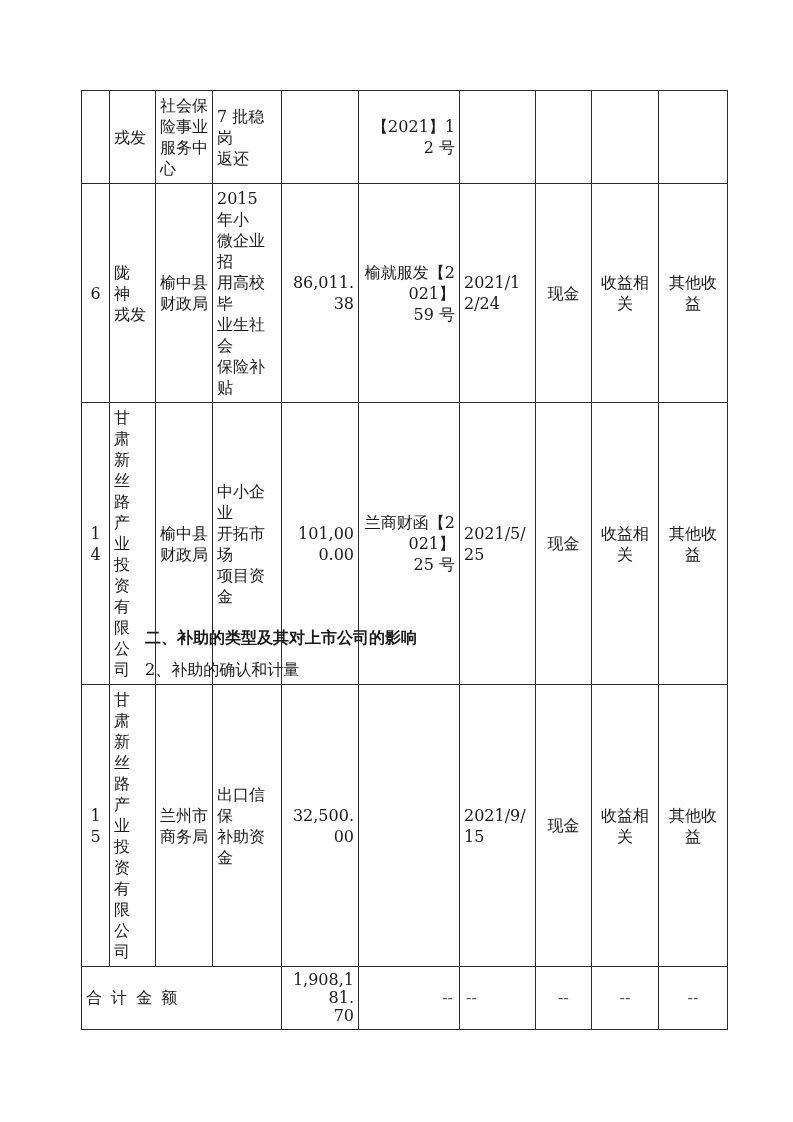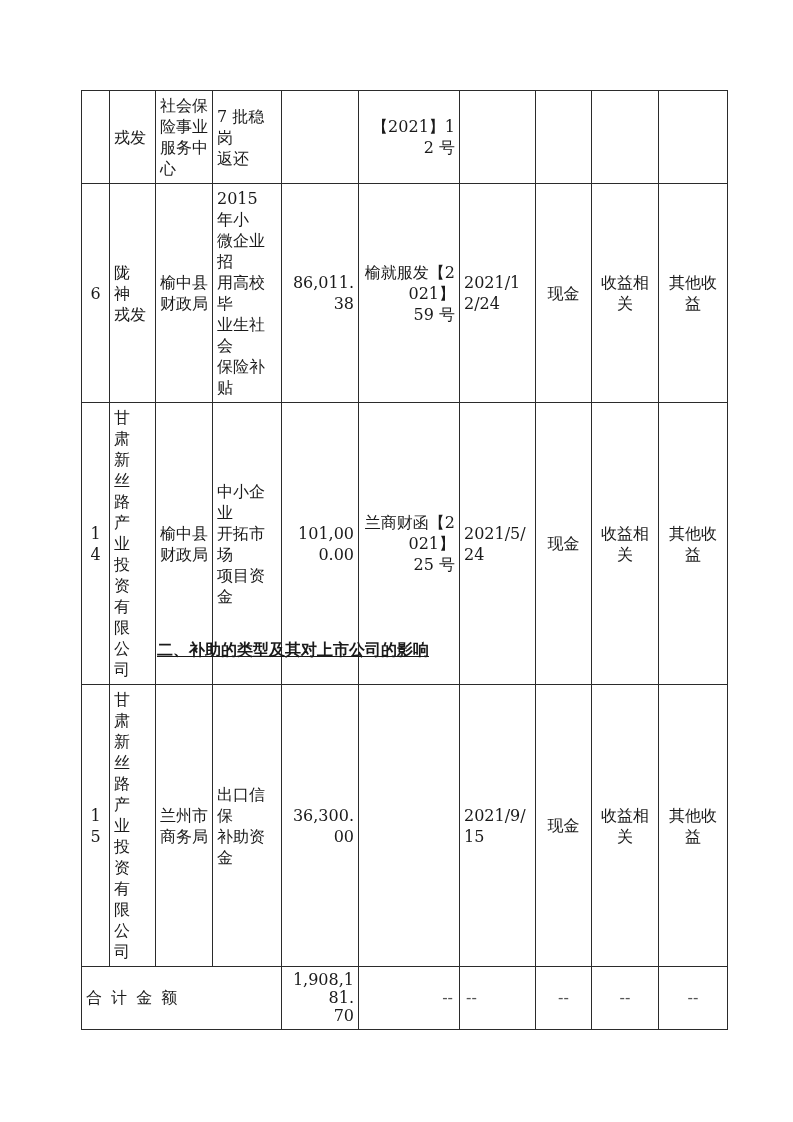--- a/index.html
+++ b/index.html
@@ -47,21 +47,21 @@
   td.total-label{padding-left:8px;letter-spacing:2px;}
   td.dash{color:#555;font-size:11px;}
   
   .text-block{
     position:absolute;
     left:112px;top:622px;width:586px;
     font-size:16px;
     line-height:31.5px;
     text-align:justify;
   }
-  .text-block p{margin:12px;text-indent:33px;text-decoration:underline;}
+  .text-block p{margin:0;text-indent:33px;}
   p.sec-heading{font-weight:700;text-align:left;}
 </style>
 </head>
 <body>
 
 <div class="page">
 
   <div class="table-wrap">
     <table class="subsidy">
       <colgroup>
@@ -127,40 +127,40 @@
 限 公
 司</td>
         <td class="al-l">榆中县
 财政局</td>
         <td class="al-l">中小企业
 开拓市场
 项目资金</td>
         <td class="amount">101,000.00</td>
         <td class="docno">兰商财函【2021】
 25 号</td>
-        <td class="date">2021/5/24</td>
+        <td class="date">2021/5/25</td>
         <td class="al-c">现金</td>
         <td class="al-c">收益相关</td>
         <td class="al-c">其他收益</td>
       </tr>
 
       <tr class="r-15">
         <td class="al-c">15</td>
         <td class="company">甘 肃
 新 丝
 路 产
 业 投
 资 有
 限 公
 司</td>
         <td class="al-l">兰州市
 商务局</td>
         <td class="al-l">出口信保
 补助资金</td>
-        <td class="amount">36,300.00</td>
+        <td class="amount">32,500.00</td>
         <td class="docno"></td>
         <td class="date">2021/9/15</td>
         <td class="al-c">现金</td>
         <td class="al-c">收益相关</td>
         <td class="al-c">其他收益</td>
       </tr>
 
       <tr class="r-total">
         <td class="total-label al-l" colspan="4">合 计 金 额</td>
         <td class="amount">1,908,181.
@@ -170,15 +170,16 @@
         <td class="dash al-c">--</td>
         <td class="dash al-c">--</td>
         <td class="dash al-c">--</td>
       </tr>
     </tbody>
       </table>
   </div>
 
   <div class="text-block">
     <p class="sec-heading">二、补助的类型及其对上市公司的影响</p>
+    <p>2、补助的确认和计量</p>
   </div>
 
 </div>
 
 </body></html>

